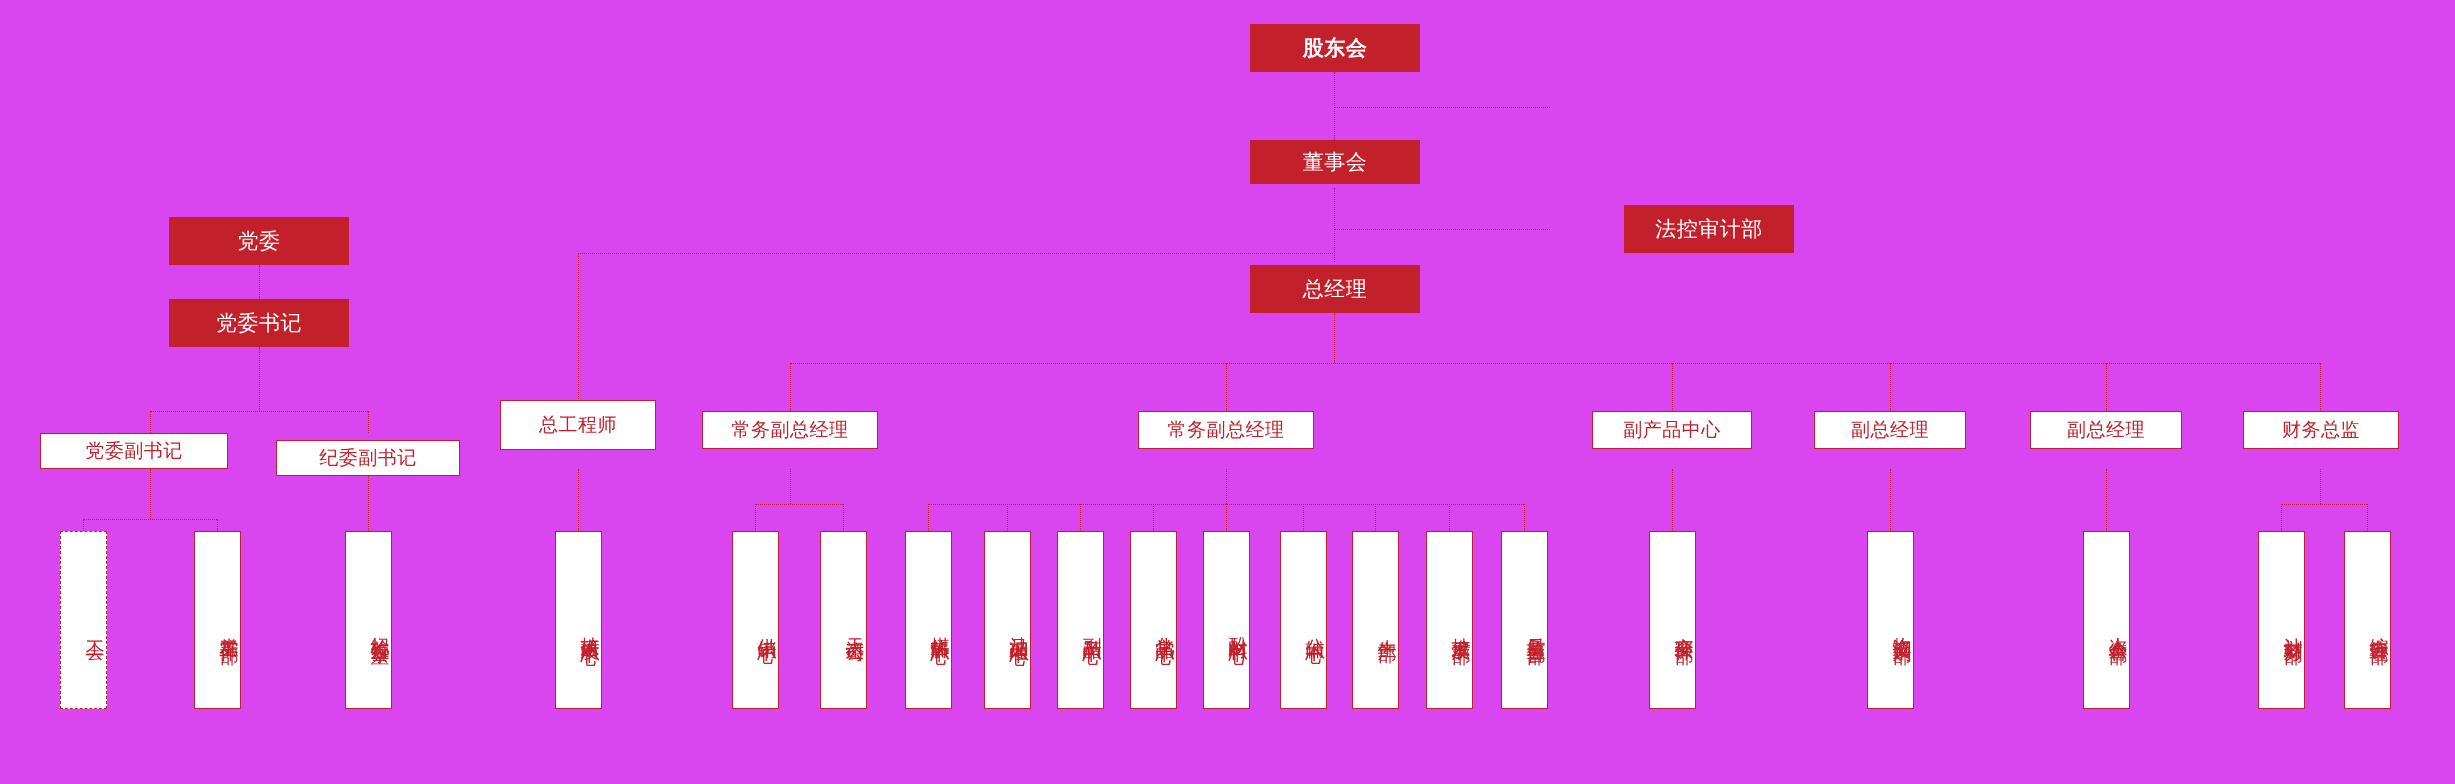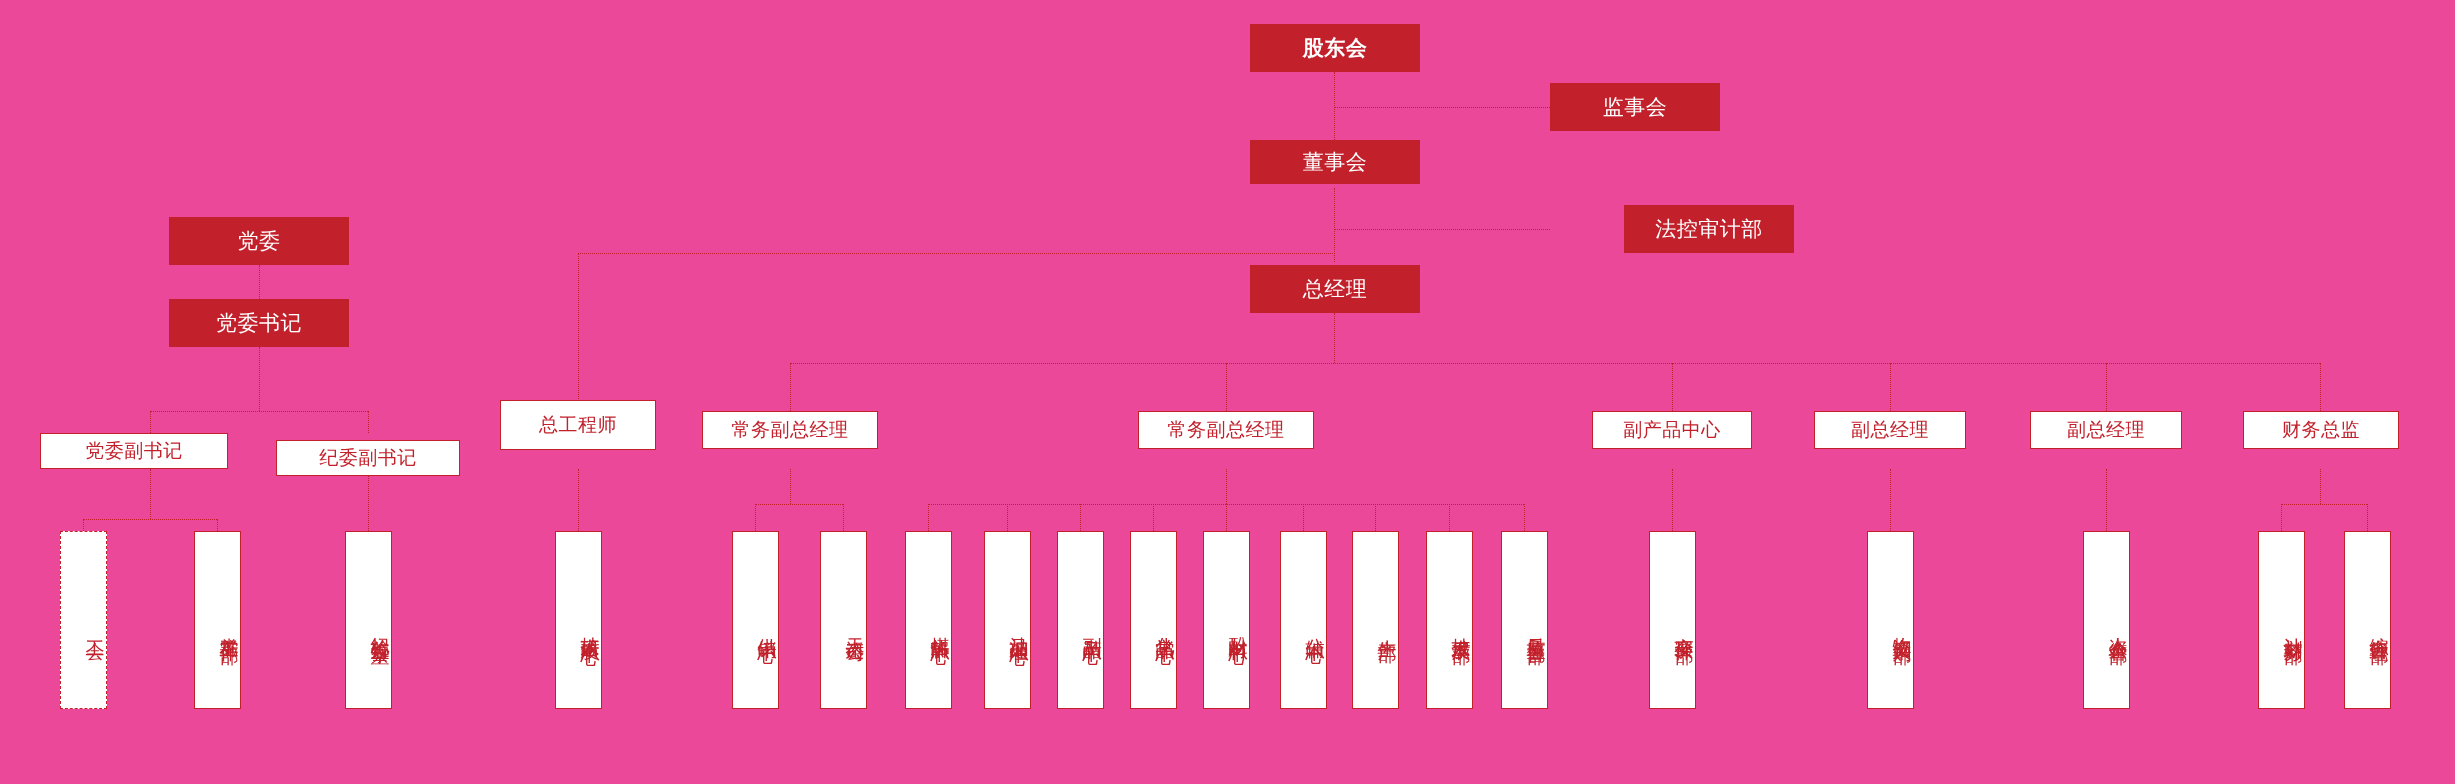--- a/index.html
+++ b/index.html
@@ -4,21 +4,21 @@
 <style>
   html, body {
     margin: 0;
     padding: 0;
     background: #ffffff;
   }
   #canvas {
     position: relative;
     width: 2455px;
     height: 784px;
-    background: #ec4899;
+    background: #d946ef;
     font-family: "DejaVu Sans", "Liberation Sans", sans-serif;
     overflow: hidden;
     text-decoration: underline;
   }
 
   
   .node {
     position: absolute;
     box-sizing: border-box;
     display: flex;
@@ -143,21 +143,20 @@
 
   <div class="conn v" style="left:2106px; top:469px; height:62px;"></div>
 
   <div class="conn v" style="left:2320px; top:469px; height:35px;"></div>
   <div class="conn h" style="left:2281px; top:504px; width:86px;"></div>
   <div class="conn v" style="left:2281px; top:504px; height:27px;"></div>
   <div class="conn v" style="left:2367px; top:504px; height:27px;"></div>
 
   <div class="node filled bold" style="left:1250px; top:24px; width:170px; height:48px;">股东会</div>
 
-  <div class="node filled" style="left:1550px; top:83px; width:170px; height:48px;">监事会</div>
 
   <div class="node filled" style="left:1250px; top:140px; width:170px; height:44px;">董事会</div>
 
   <div class="node filled" style="left:1624px; top:205px; width:170px; height:48px;">法控审计部</div>
 
   <div class="node filled" style="left:1250px; top:265px; width:170px; height:48px;text-align:right;">总经理</div>
 
   <div class="node filled" style="left:169px; top:217px; width:180px; height:48px;">党委</div>
 
   <div class="node filled" style="left:169px; top:299px; width:180px; height:48px;">党委书记</div>

